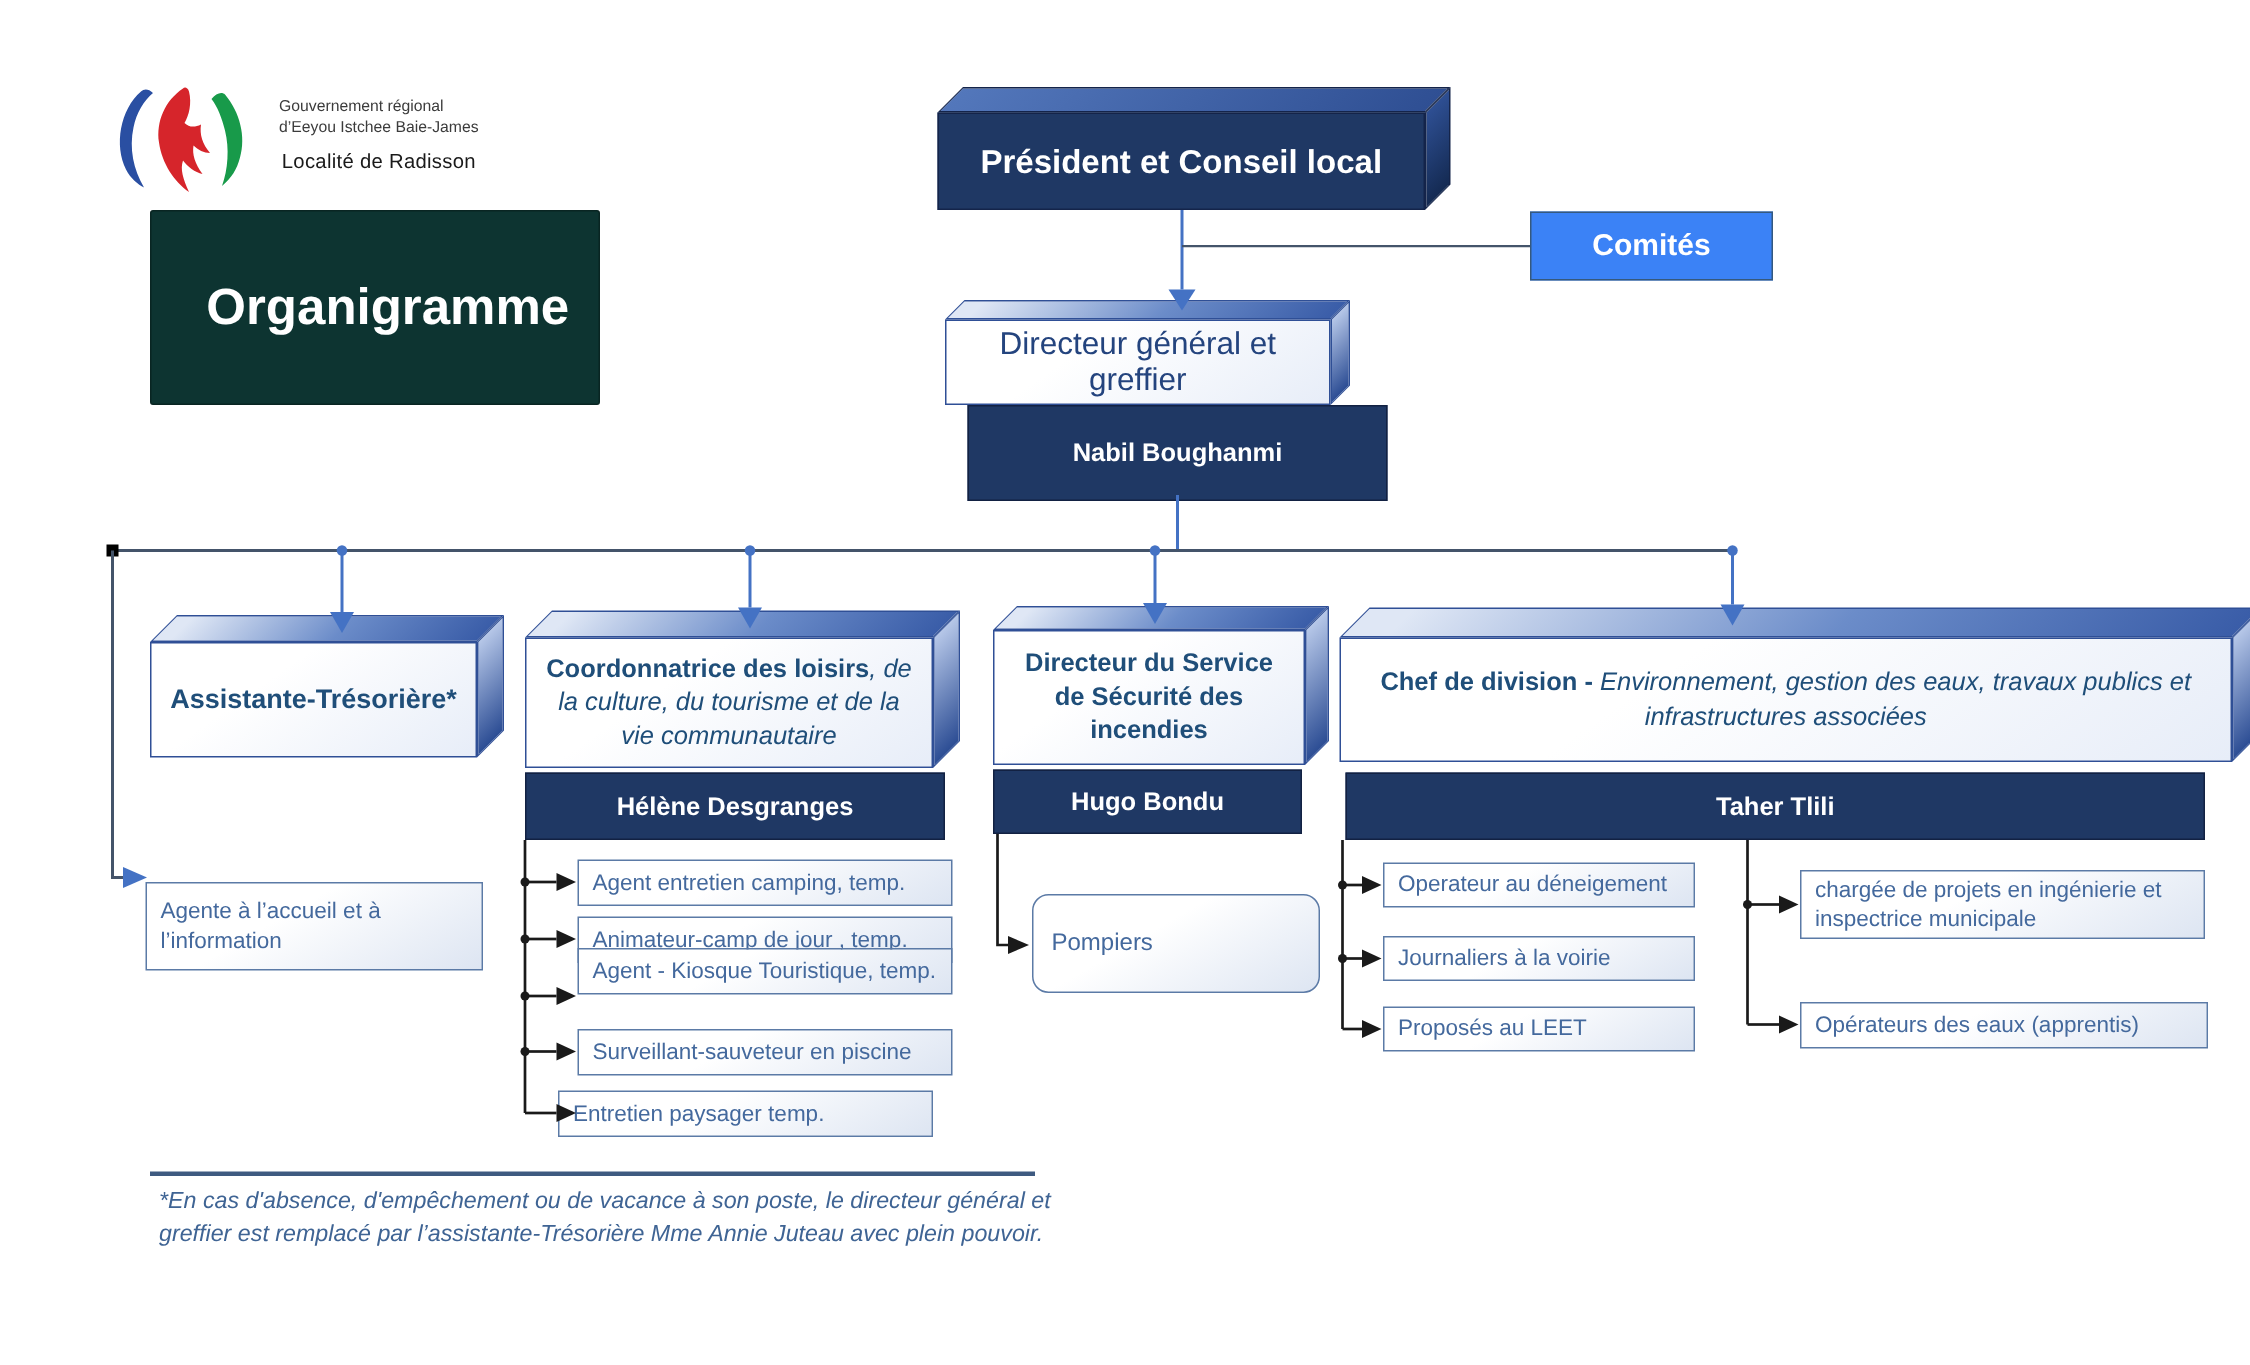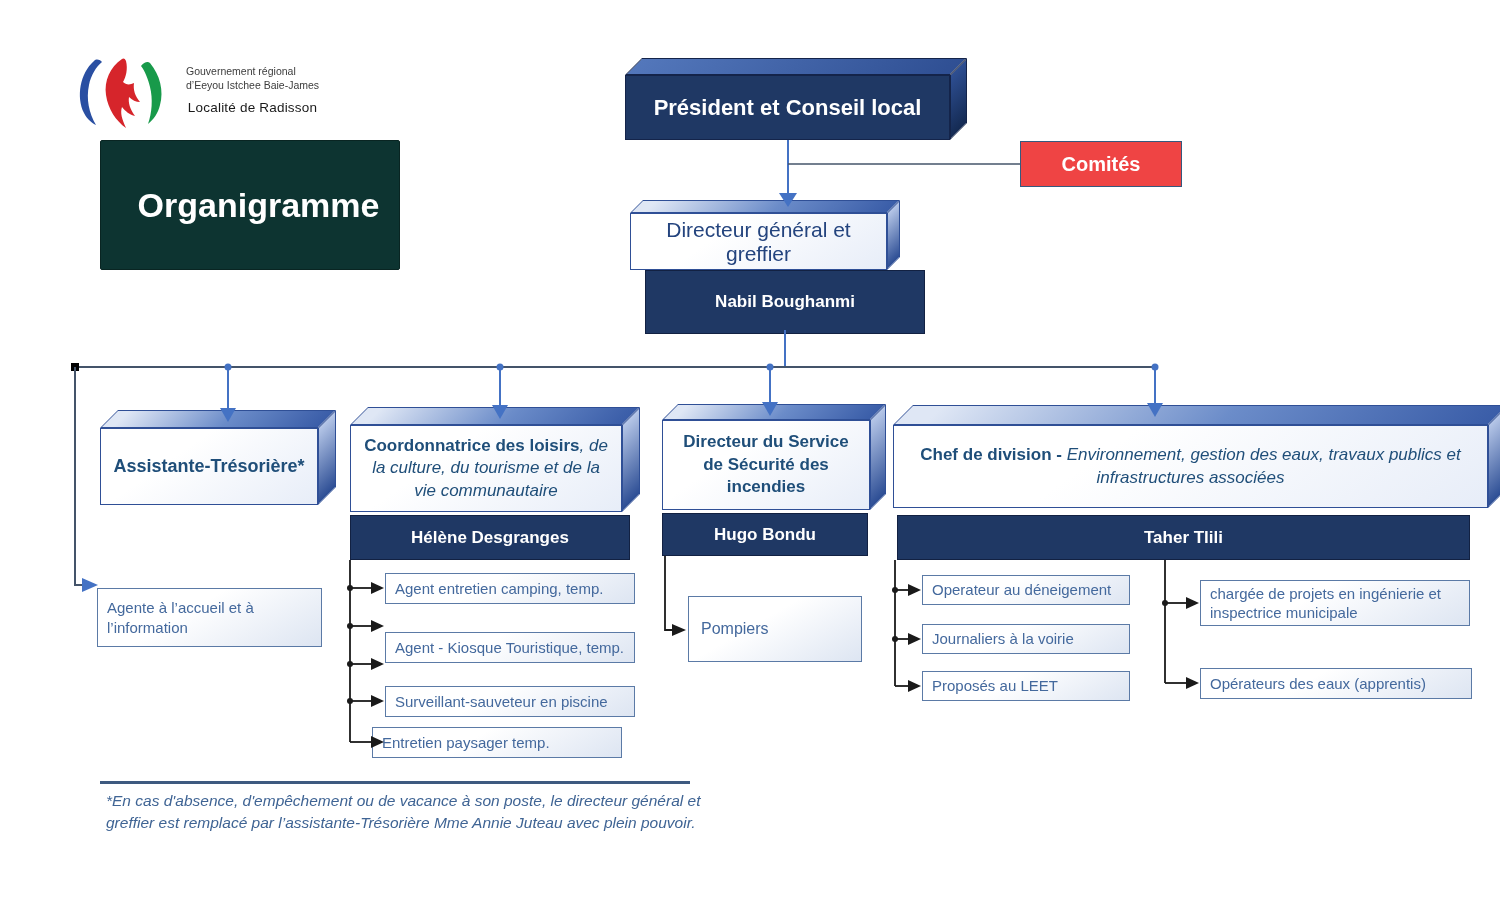--- a/index.html
+++ b/index.html
@@ -20,21 +20,21 @@
 
   .light::before { background:linear-gradient(to right,#dfe7f5 5%,#6b8cc9 55%,#3a5da8); border:1.5px solid #2f4f96; }
   .light::after  { background:linear-gradient(to bottom,#b6c7e8,#2c4d94); border:1.5px solid #2f4f96; }
   .light .bf { background:linear-gradient(145deg,#ffffff 35%,#e7edf8); border:1.5px solid #2f4f96; color:#1f4e79; }
 
   
   .plate { position:absolute; background:#1f3864; border:1px solid #122142; color:#fff; font-weight:bold;
       display:flex; align-items:center; justify-content:center; text-align:center; font-size:17px; box-sizing:border-box; }
   .leaf { position:absolute; background:linear-gradient(150deg,#ffffff 40%,#dde5f2); border:1.5px solid #5b7aa6;
       color:#44699d; display:flex; align-items:center; font-size:15px; padding:0 9px; box-sizing:border-box; line-height:1.3; }
-  .comites { position:absolute; background:#ef4444; border:1px solid #35597e; color:#fff; font-weight:bold;
+  .comites { position:absolute; background:#3b82f6; border:1px solid #35597e; color:#fff; font-weight:bold;
       font-size:20px; display:flex; align-items:center; justify-content:center; box-sizing:border-box; }
   .org-title { position:absolute; background:#0d3431; border:1px solid #092522; border-radius:2px; color:#fff;
       font-weight:bold; font-size:34px; display:flex; align-items:center; justify-content:center;padding-left:17px; }
 
   
   .hdr-sm  { font-size:18px; font-weight:bold; }
   .hdr-xs  { font-size:17px; line-height:1.32; padding:16px 10px; }
   .hdr-md  { font-size:17px; line-height:1.35; padding:0 14px; }
   .role-b { font-weight:bold; }
   .role-i { font-style:italic; font-weight:normal; }
@@ -90,29 +90,30 @@
   </div>
   <div class="leaf" style="left:97px;top:588px;width:225px;height:59px;">Agente à l’accueil et à l’information</div>
 
   <div class="box3d light" style="left:350px;top:407px;width:290px;height:105px;--d:18px;">
     <div class="bf hdr-xs">
       <span><span class="role-b">Coordonnatrice des loisirs</span><span class="role-i">, de la culture, du tourisme et de la vie communautaire</span></span>
     </div>
   </div>
   <div class="plate" style="left:350px;top:515px;width:280px;height:45px;">Hélène Desgranges</div>
   <div class="leaf" style="left:385px;top:573px;width:250px;height:31px;">Agent entretien camping, temp.</div>
+  <div class="leaf" style="left:385px;top:611px;width:250px;height:31px;">Animateur-camp de jour , temp.</div>
   <div class="leaf" style="left:385px;top:632px;width:250px;height:31px;">Agent - Kiosque Touristique, temp.</div>
   <div class="leaf" style="left:385px;top:686px;width:250px;height:31px;">Surveillant-sauveteur en piscine</div>
   <div class="leaf" style="left:372px;top:727px;width:250px;height:31px;">Entretien paysager temp.</div>
 
   <div class="box3d light" style="left:662px;top:404px;width:224px;height:106px;--d:16px;">
     <div class="bf hdr-md role-b">Directeur du Service de Sécurité des incendies</div>
   </div>
   <div class="plate" style="left:662px;top:513px;width:206px;height:43px;">Hugo Bondu</div>
-  <div class="leaf" style="left:688px;top:596px;width:174px;height:66px;padding:0 12px;font-size:16px;">Pompiers</div>
+  <div class="leaf" style="left:688px;top:596px;width:192px;height:66px;padding:0 12px;font-size:16px;border-radius:11px;">Pompiers</div>
 
   <div class="box3d light" style="left:893px;top:405px;width:590px;height:103px;padding-left:25px;--d:20px;">
     <div class="bf hdr-md">
       <span><span class="role-b">Chef de division -</span><span class="role-i"> Environnement, gestion des eaux, travaux publics et infrastructures associées</span></span>
     </div>
   </div>
   <div class="plate" style="left:897px;top:515px;width:573px;height:45px;">Taher Tlili</div>
   <div class="leaf" style="left:922px;top:575px;width:208px;height:30px;">Operateur au déneigement</div>
   <div class="leaf" style="left:922px;top:624px;width:208px;height:30px;">Journaliers à la voirie</div>
   <div class="leaf" style="left:922px;top:671px;width:208px;height:30px;">Proposés au LEET</div>

